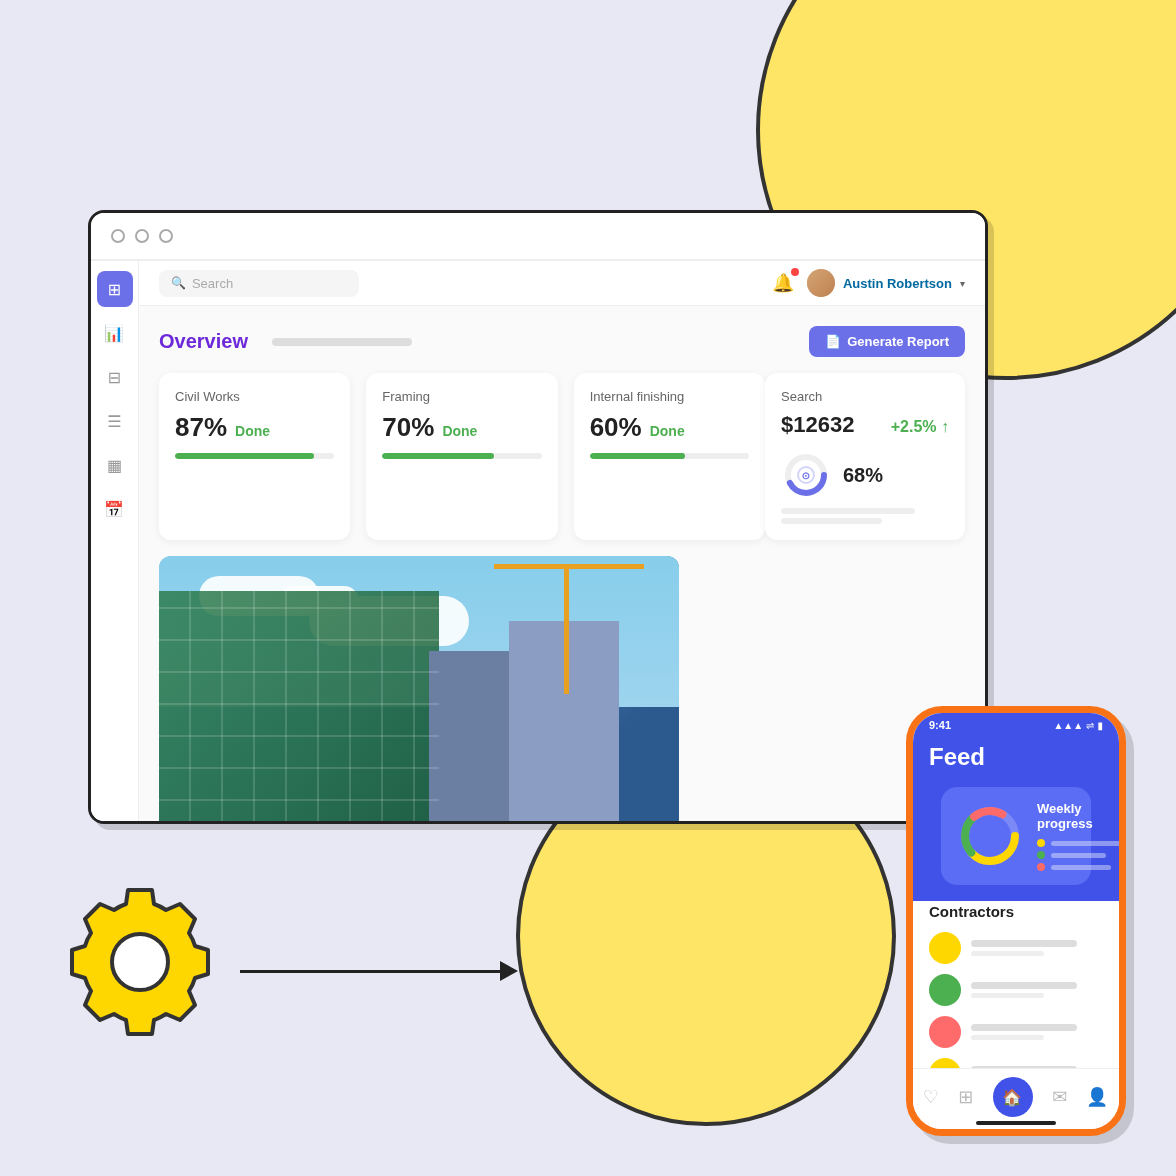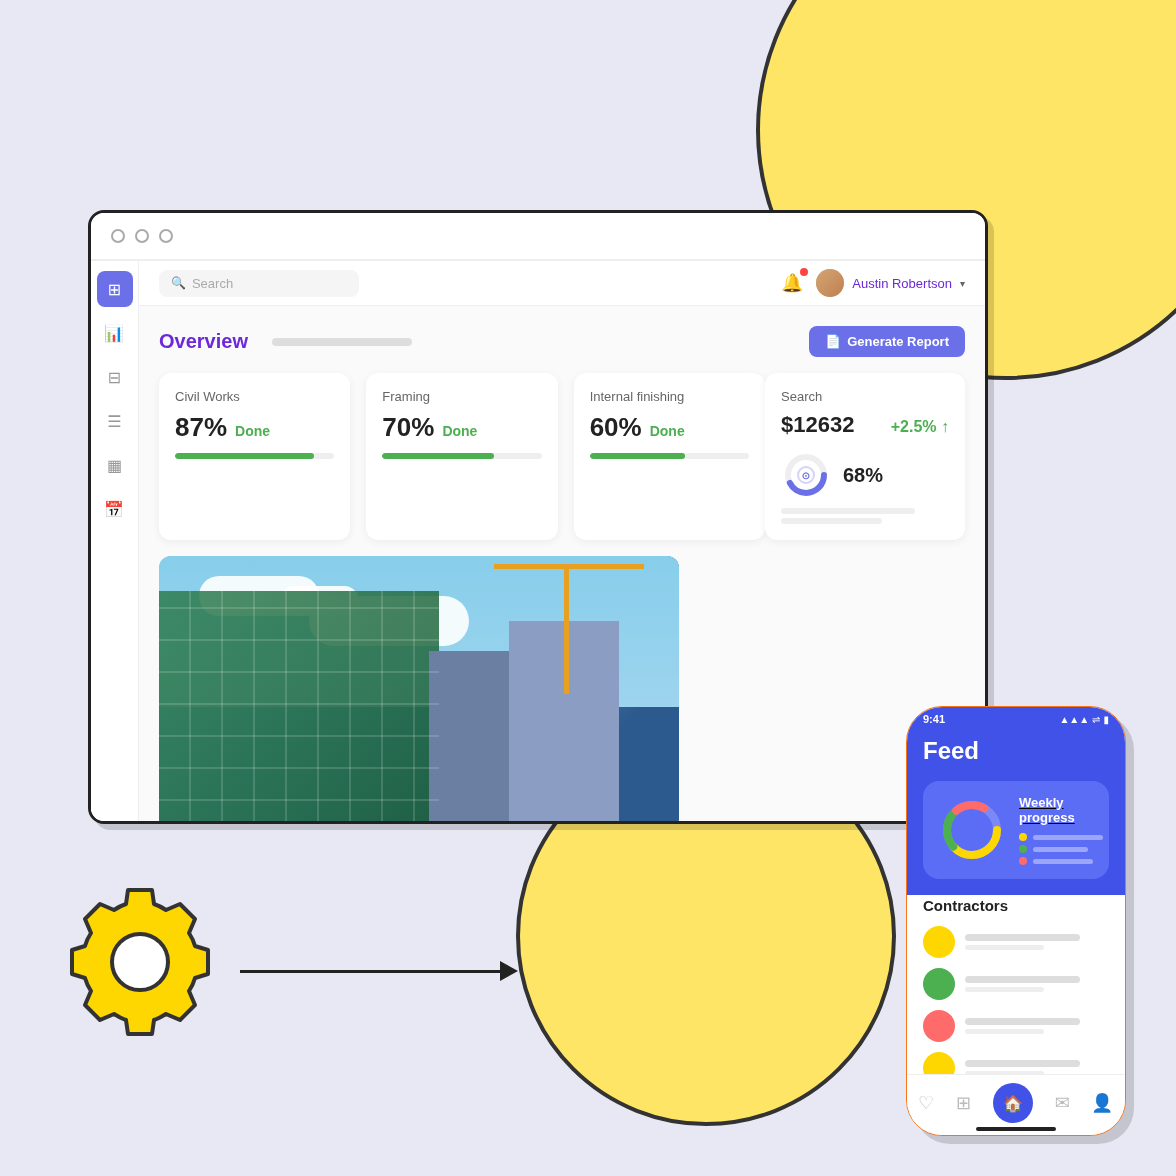--- a/index.html
+++ b/index.html
@@ -209,22 +209,22 @@
       overflow: hidden;
     }
     .avatar-face {
       width: 28px;
       height: 28px;
       border-radius: 50%;
       background: linear-gradient(135deg, #d4a574, #c08050);
     }
     .user-name {
       font-size: 13px;
-      color: #6d28d9;
-      font-weight: 400;
+      color: #0369a1;
+      font-weight: 700;
     }
     .chevron-icon {
       font-size: 10px;
       color: #666;
     }
 
     
     .overview-header {
       display: flex;
       align-items: center;
@@ -379,21 +379,21 @@
 
     
     .phone-mockup {
       position: absolute;
       bottom: 40px;
       right: 50px;
       width: 220px;
       height: 430px;
       background: #fff;
       border-radius: 36px;
-      border: 1px solid #f97316;
+      border: 7px solid #f97316;
       box-shadow: 8px 8px 0 rgba(0,0,0,0.15);
       overflow: hidden;
       z-index: 5;
     }
     .phone-statusbar {
       background: #4052E8;
       padding: 6px 16px 4px;
       display: flex;
       justify-content: space-between;
       align-items: center;
@@ -419,26 +419,25 @@
     }
     .phone-feed-title {
       font-size: 24px;
       font-weight: 800;
       color: #fff;
     }
 
     
     .phone-weekly-card {
       background: #5B6CF5;
-      margin: 0 4px;
+      margin: 0 16px;
       border-radius: 16px;
       padding: 14px;
       display: flex;
       gap: 12px;
-      text-decoration: underline;
     }
     .phone-donut {
       width: 70px;
       height: 70px;
       flex-shrink: 0;
     }
     .phone-weekly-info {
       flex: 1;
     }
     .phone-weekly-title {

